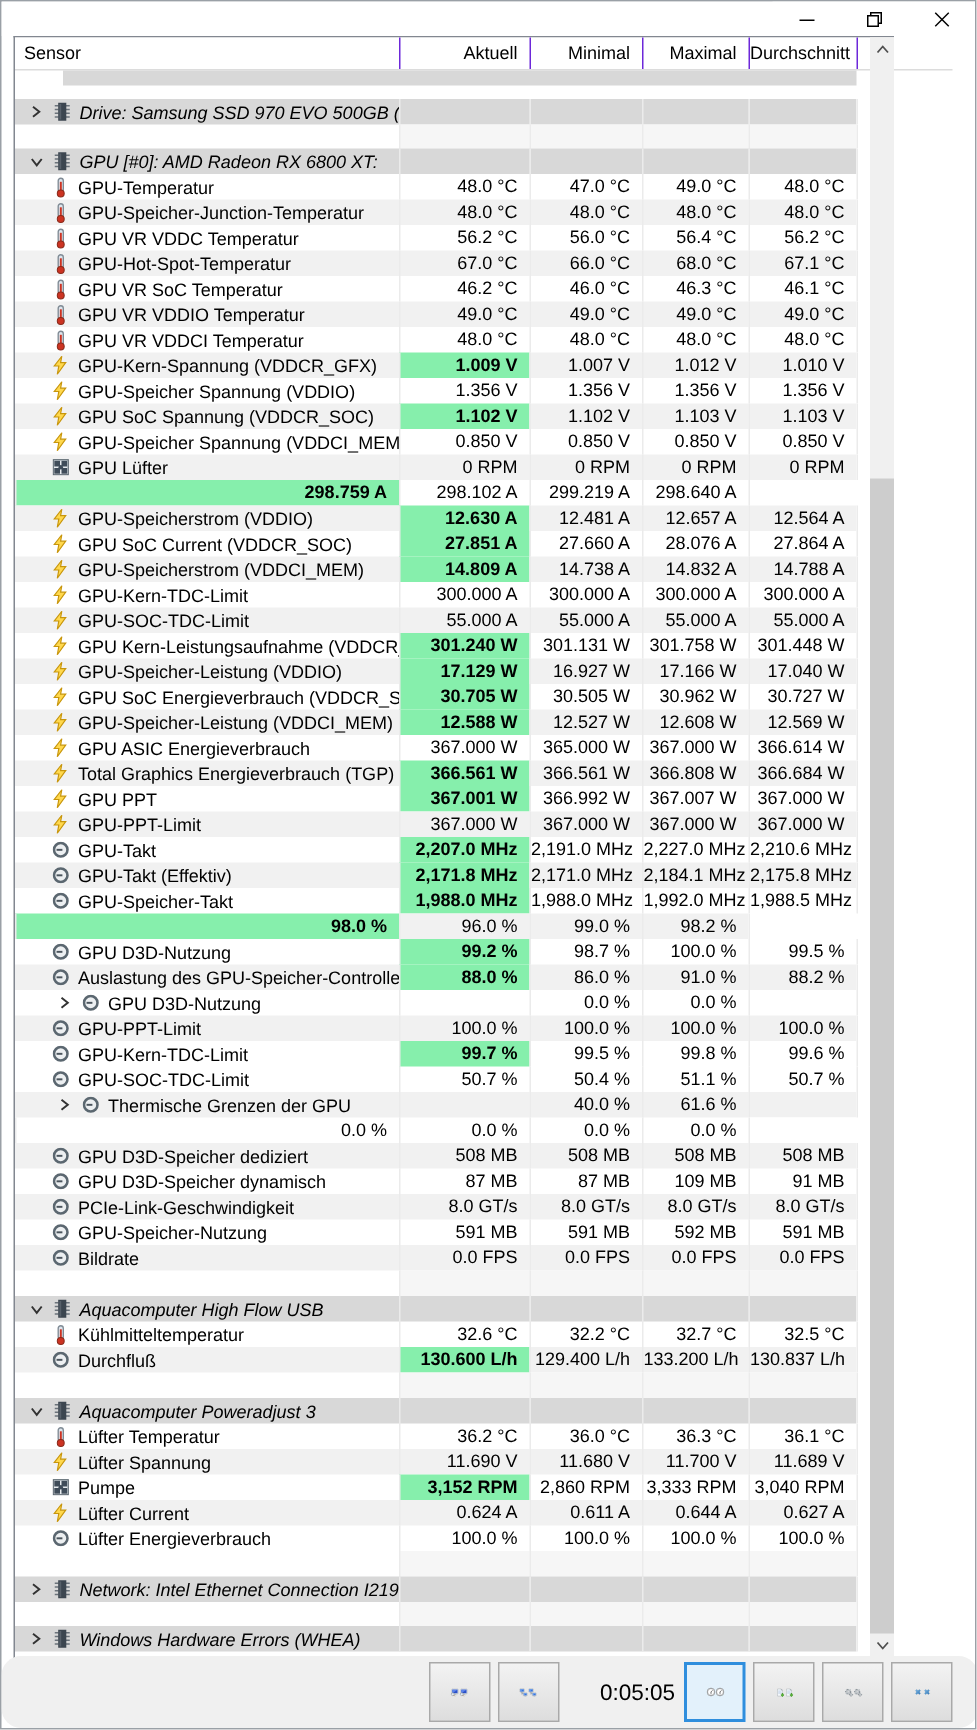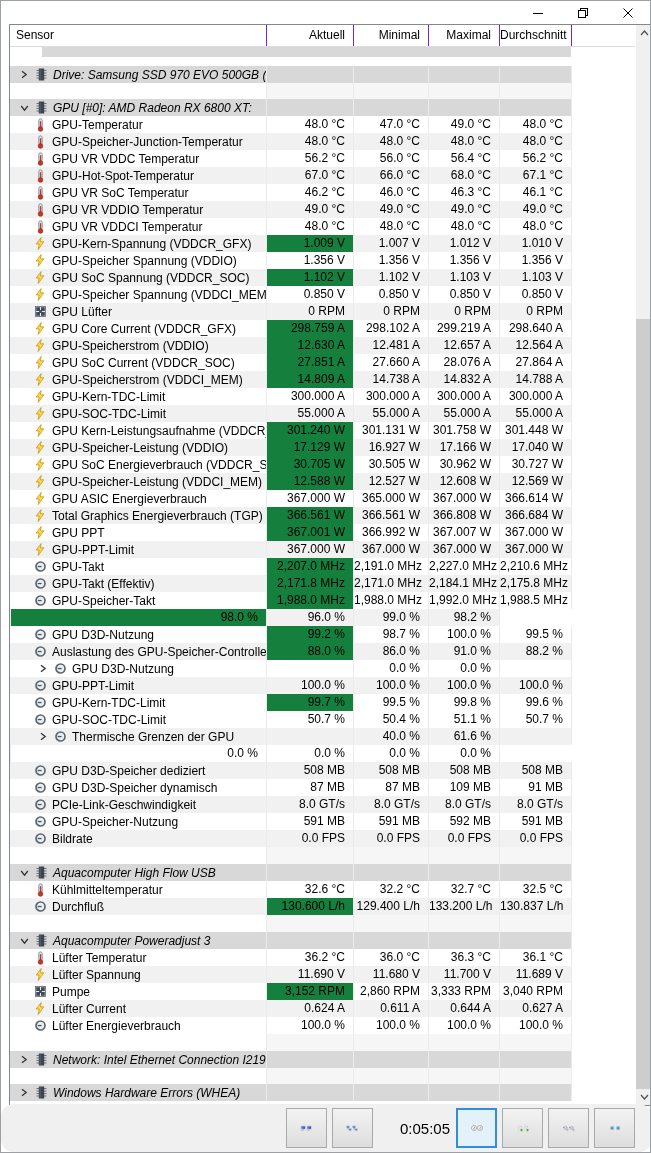--- a/index.html
+++ b/index.html
@@ -6,32 +6,32 @@
   *{box-sizing:border-box;}
   .window{
     position:relative;width:651px;height:1153px;background:#ffffff;
     border:1px solid #9aa0a6;overflow:hidden;
     font-family:"Liberation Sans","DejaVu Sans",sans-serif;color:#000;
   }
   
   .titlebar{position:absolute;left:0;top:0;width:100%;height:23px;background:#fff;display:flex;justify-content:flex-end;}
   .tb-btn{width:45px;height:23px;display:flex;align-items:center;justify-content:center;background:#fff;border:none;padding:0;}
   
-  .list{position:absolute;left:8px;top:23px;width:643px;height:1082px;background:#fff;border:1px solid #828790;border-right:none;}
+  .list{position:absolute;left:8px;top:23px;width:587px;height:1082px;background:#fff;border:1px solid #828790;border-right:none;}
   .hdr,.row{display:grid;grid-template-columns:256px 87px 75px 71px 72px 1fr;}
   .hdr{height:22px;line-height:21px;font-size:12px;border-bottom:1px solid #dcdcdc;background:#fff;width:625px;}
   .hdr .hc{border-left:1px solid #6d28d9;text-align:right;padding-right:8px;white-space:nowrap;overflow:hidden;}
   .hdr .hc:first-child{border-left:none;text-align:left;padding-left:6px;}
   .rowshost{position:absolute;left:0;top:22px;width:625px;}
   .row{height:17px;line-height:16px;font-size:12px;}
   .row .lbl{display:flex;align-items:center;gap:6px;padding-left:24px;white-space:nowrap;overflow:hidden;}
   .row .c{border-left:1px solid #ebebeb;text-align:right;padding-right:8px;white-space:nowrap;overflow:hidden;}
   .row .filler{border-left:1px solid #ebebeb;background:#fff;}
   .row.shade1 .lbl,.row.shade1 .c{background:#f1f1f1;}
-  .row .c.hl{background:#15803d;}
+  .row .c.hl{background:#86efac;font-weight:bold;}
   .row.section .lbl,.row.section .c{background:#d8d8d8;}
   .row.section .lbl{padding-left:10px;font-style:italic;gap:6px;}
   .row.spacer .c{background:#f6f6f6;}
   .row.partial{height:10px;display:block;}
   .row.partial .pband{margin-left:32px;width:529px;height:10px;background:#d8d8d8;}
   .row.gap{height:9px;display:block;}
   .ic{display:inline-flex;width:12px;justify-content:center;flex:none;}
   .chev{display:inline-flex;width:9px;flex:none;}
   
   .vscroll{position:absolute;right:0;top:0;width:16px;height:1080px;background:#f0f0f0;}
@@ -355,28 +355,20 @@
             </span>
             <span>GPU Lüfter</span>
           </div>
           <div class="c">0 RPM</div>
           <div class="c">0 RPM</div>
           <div class="c">0 RPM</div>
           <div class="c">0 RPM</div>
           <div class="filler"></div>
         </div>
         <div class="row sensor shade0">
-          <div class="lbl">
-            <span class="ic">
-              <svg width="10" height="13" viewBox="0 0 10 13">
-                <polygon points="6.2,0.5 1.2,7 4.2,7 3.2,12.5 8.8,4.8 5.4,4.8" fill="#ffd84d" stroke="#c8960c" stroke-width="0.8"></polygon>
-              </svg>
-            </span>
-            <span>GPU Core Current (VDDCR_GFX)</span>
-          </div>
           <div class="c hl">298.759 A</div>
           <div class="c">298.102 A</div>
           <div class="c">299.219 A</div>
           <div class="c">298.640 A</div>
           <div class="filler"></div>
         </div>
         <div class="row sensor shade1">
           <div class="lbl">
             <span class="ic">
               <svg width="10" height="13" viewBox="0 0 10 13">

